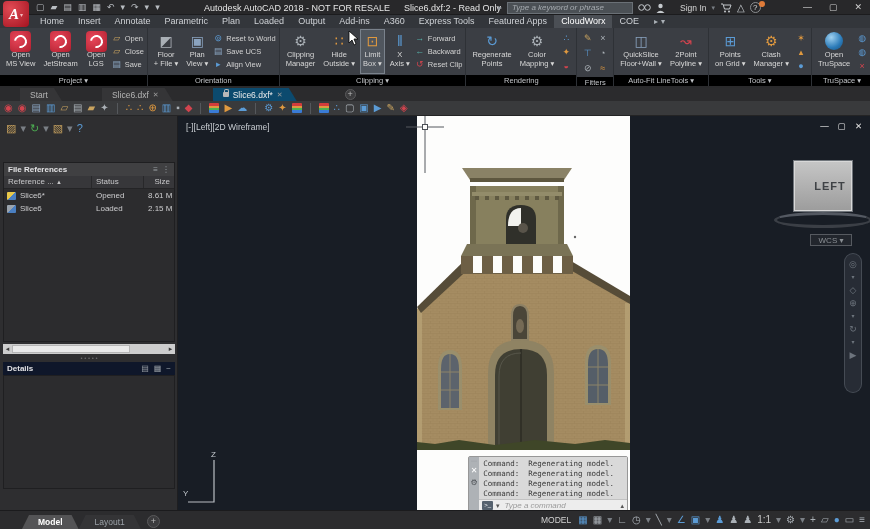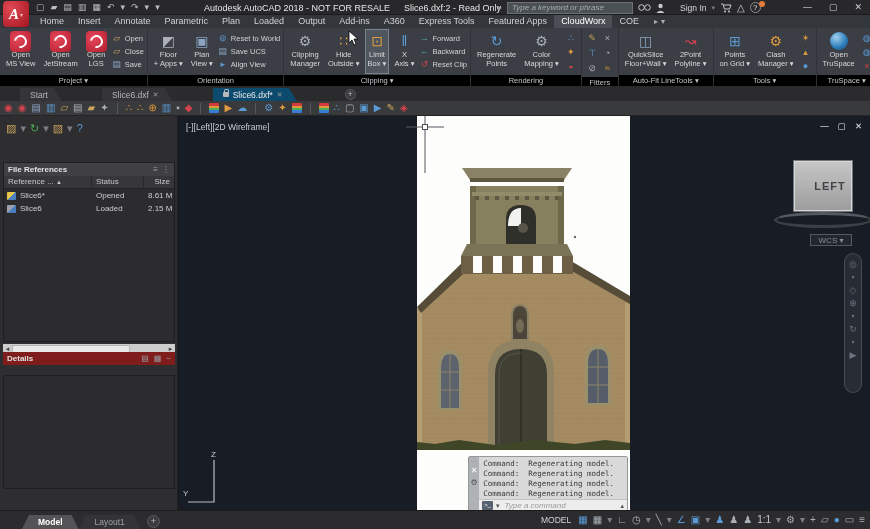--- a/index.html
+++ b/index.html
@@ -98,21 +98,21 @@
   .frrow{height:13px;display:flex;align-items:center;}
   .frrow div{font-size:8px;color:#cdcdcf;padding:0 4px;white-space:nowrap;overflow:hidden;}
   .frrow .ficon{width:9px;height:8px;margin-left:3px;border-radius:1px;flex:0 0 auto;}
   .f-cur{background:linear-gradient(135deg,#e8c84a 50%,#4a7fc1 50%);}
   .f-ld{background:linear-gradient(135deg,#9aa3ad 50%,#4a7fc1 50%);}
   .frrow .rn{width:76px;}.frrow .rs2{width:52px;}.frrow .rz{flex:1;text-align:right;}
   .hscroll{position:absolute;left:3px;top:228px;width:172px;height:10px;background:#cdcdcd;display:flex;align-items:center;}
   .hscroll .ar{width:9px;font-size:7px;color:#3a3a3a;text-align:center;}
   .hscroll .thumb{height:8px;width:118px;background:#e9e9e9;border:1px solid #b5b5b5;}
   .splitdots{position:absolute;left:0;top:239px;width:178px;text-align:center;color:#6a6a6c;font-size:6px;line-height:6px;}
-  .dethead{position:absolute;left:3px;top:236px;width:172px;height:13px;background:#7f1d1d;display:flex;align-items:center;gap:5px;padding:0 4px;}
+  .dethead{position:absolute;left:3px;top:246px;width:172px;height:13px;background:#0f172a;display:flex;align-items:center;gap:5px;padding:0 4px;}
   .dethead b{flex:1;font-size:8px;color:#e2e2e4;}
   .dethead span{font-size:8px;color:#9aa0a6;}
   .detbody{position:absolute;left:3px;top:259px;width:172px;height:114px;background:#2c2c2e;border:1px solid #1f1f21;}
 
   
   .viewport{position:absolute;left:178px;top:116px;width:692px;height:394px;background:#181d25;overflow:hidden;}
   .vplabel{position:absolute;left:8px;top:6px;font-size:8.5px;color:#c8cdd2;z-index:5;}
   .vpbtns{position:absolute;right:8px;top:5px;display:flex;gap:9px;z-index:6;}
   .vpbtns span{color:#e6e6e6;font-size:8.5px;}
   .whitestrip{position:absolute;left:239px;top:0;width:213px;height:394px;background:#fdfdfc;}
@@ -279,21 +279,21 @@
         </div>
       </div>
       <div class="rlabelbar">Project ▾</div>
     </div>
 
     <div class="rpanel">
       <div class="rbody">
         <div class="rbtn">
             <span class="ric gray">◩</span>
             <span class="rlabel">Floor
-+ Apps ▾</span>
++ File ▾</span>
           </div>
         <div class="rbtn">
             <span class="ric steel">▣</span>
             <span class="rlabel">Plan
 View ▾</span>
           </div>
         <div class="rsmall">
           <div class="rs">
               <span class="g blue">⊚</span>
               <span>Reset to World</span>

